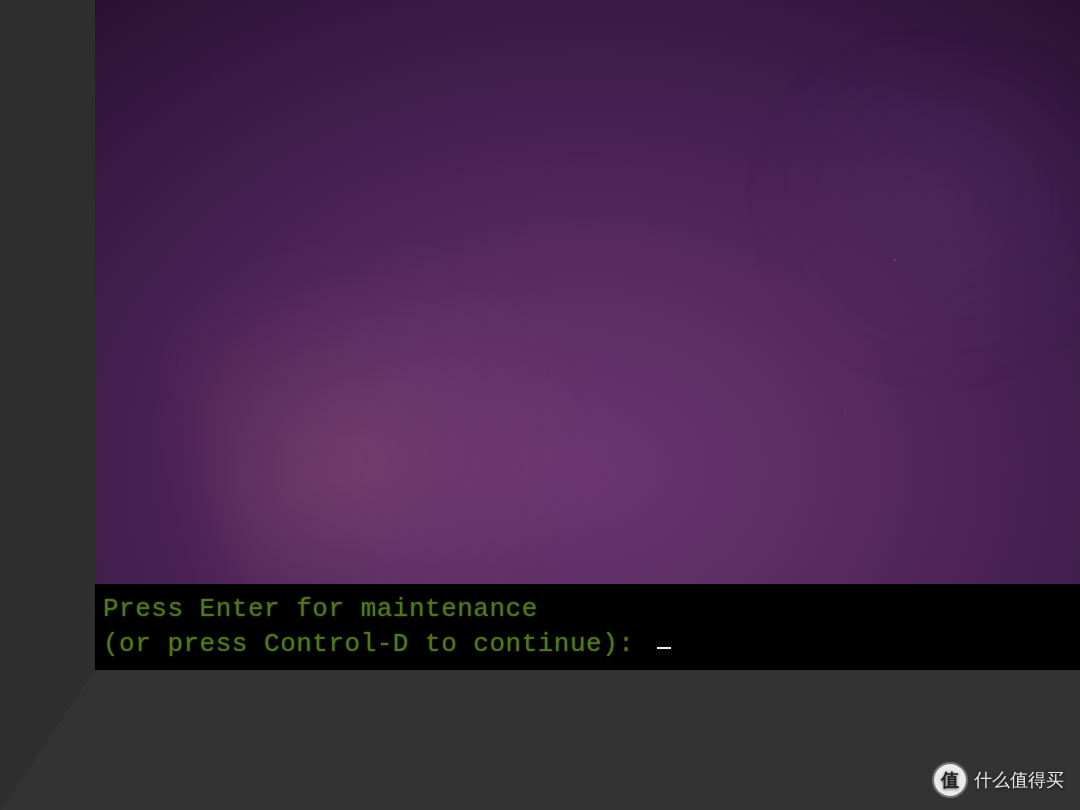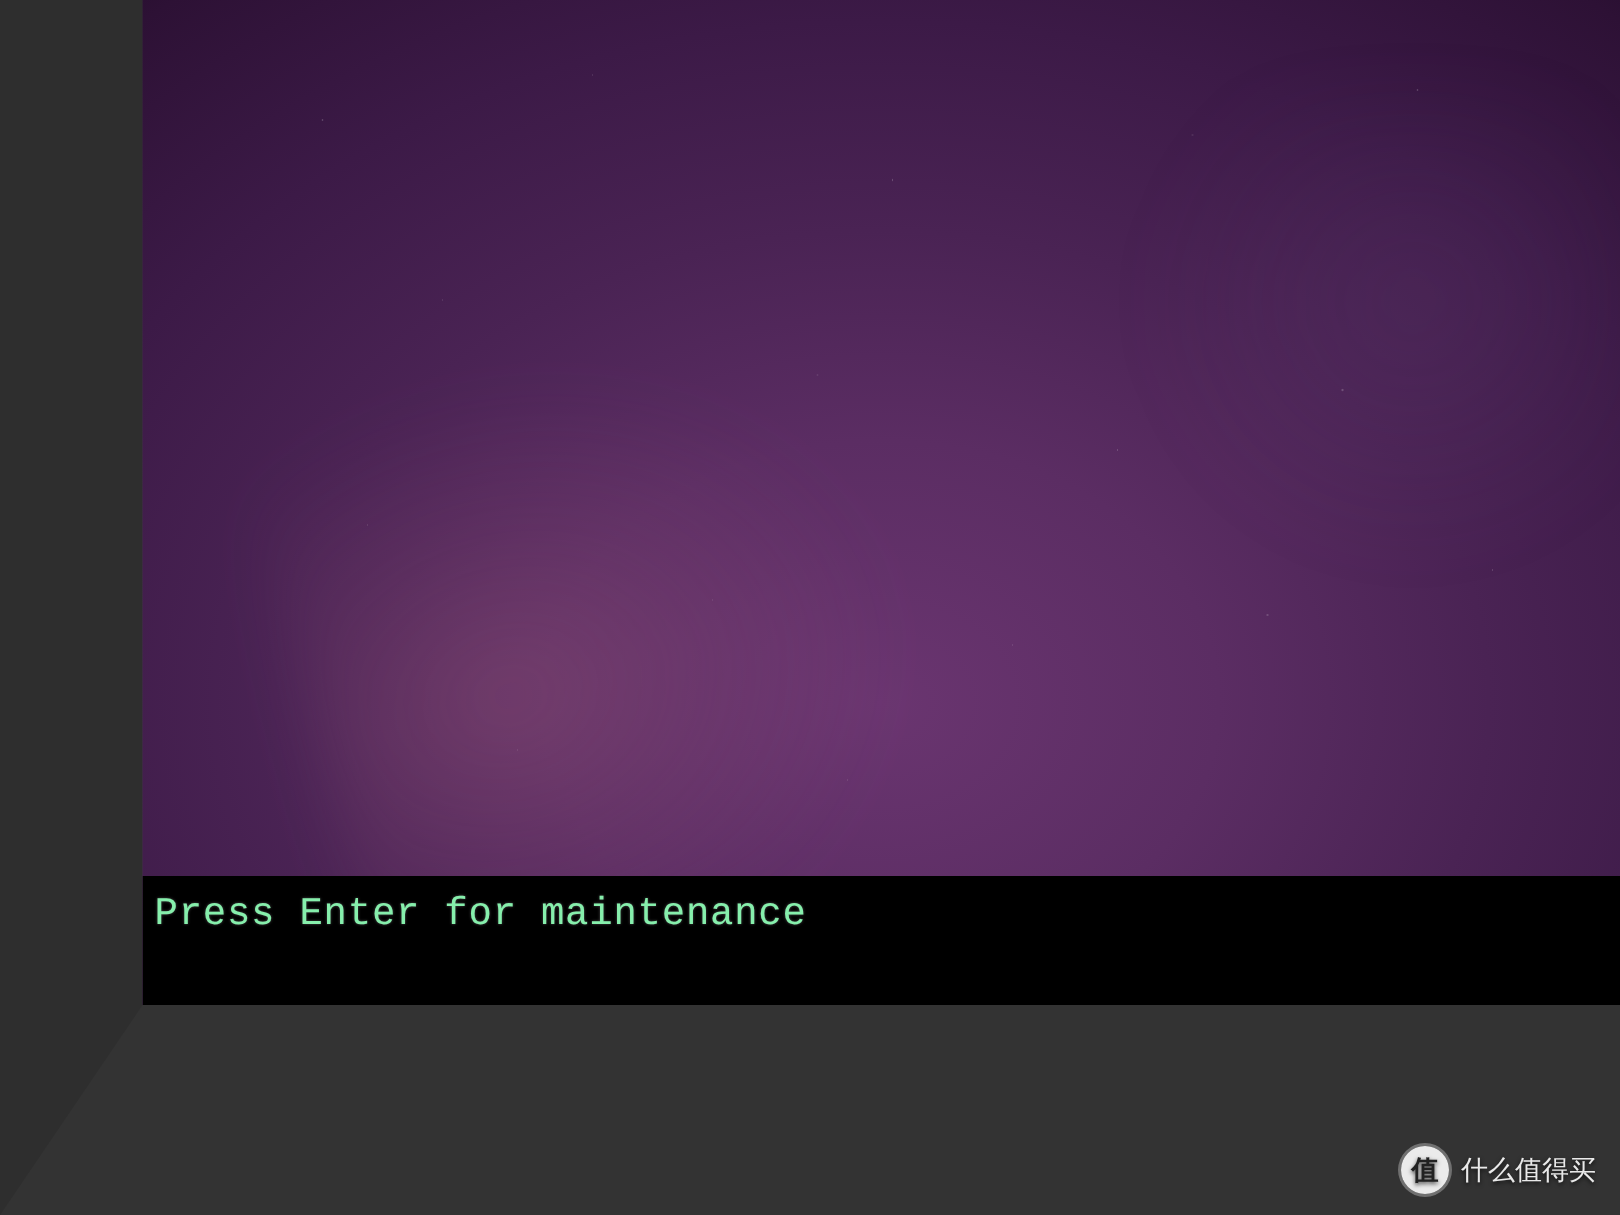--- a/index.html
+++ b/index.html
@@ -94,21 +94,21 @@
       padding: 8px 8px 6px 8px;
       display: flex;
       flex-direction: column;
       justify-content: flex-start;
     }
 
     .console-line {
       font-family: "Courier New", "Lucida Console", monospace;
       font-size: 26px;
       line-height: 1.35;
-      color: #86efac;
+      color: #4d7c0f;
       white-space: pre;
       letter-spacing: 0.5px;
       font-weight: 500;
       text-shadow: 0 0 2px rgba(255,255,255,0.3);
     }
 
     .cursor {
       display: inline-block;
       width: 14px;
       height: 2px;
@@ -147,19 +147,20 @@
 </head>
 <body>
 
 <div class="bezel"></div>
 
 <div class="screen">
   <div class="dust"></div>
 
   <div class="console-strip">
     <div class="console-line">Press Enter for maintenance</div>
+    <div class="console-line"><span>(or press Control-D to continue): </span><span class="cursor"></span></div>
   </div>
 </div>
 
 <div class="watermark">
   <div class="watermark-badge">值</div>
   <span>什么值得买</span>
 </div>
 
 </body></html>

